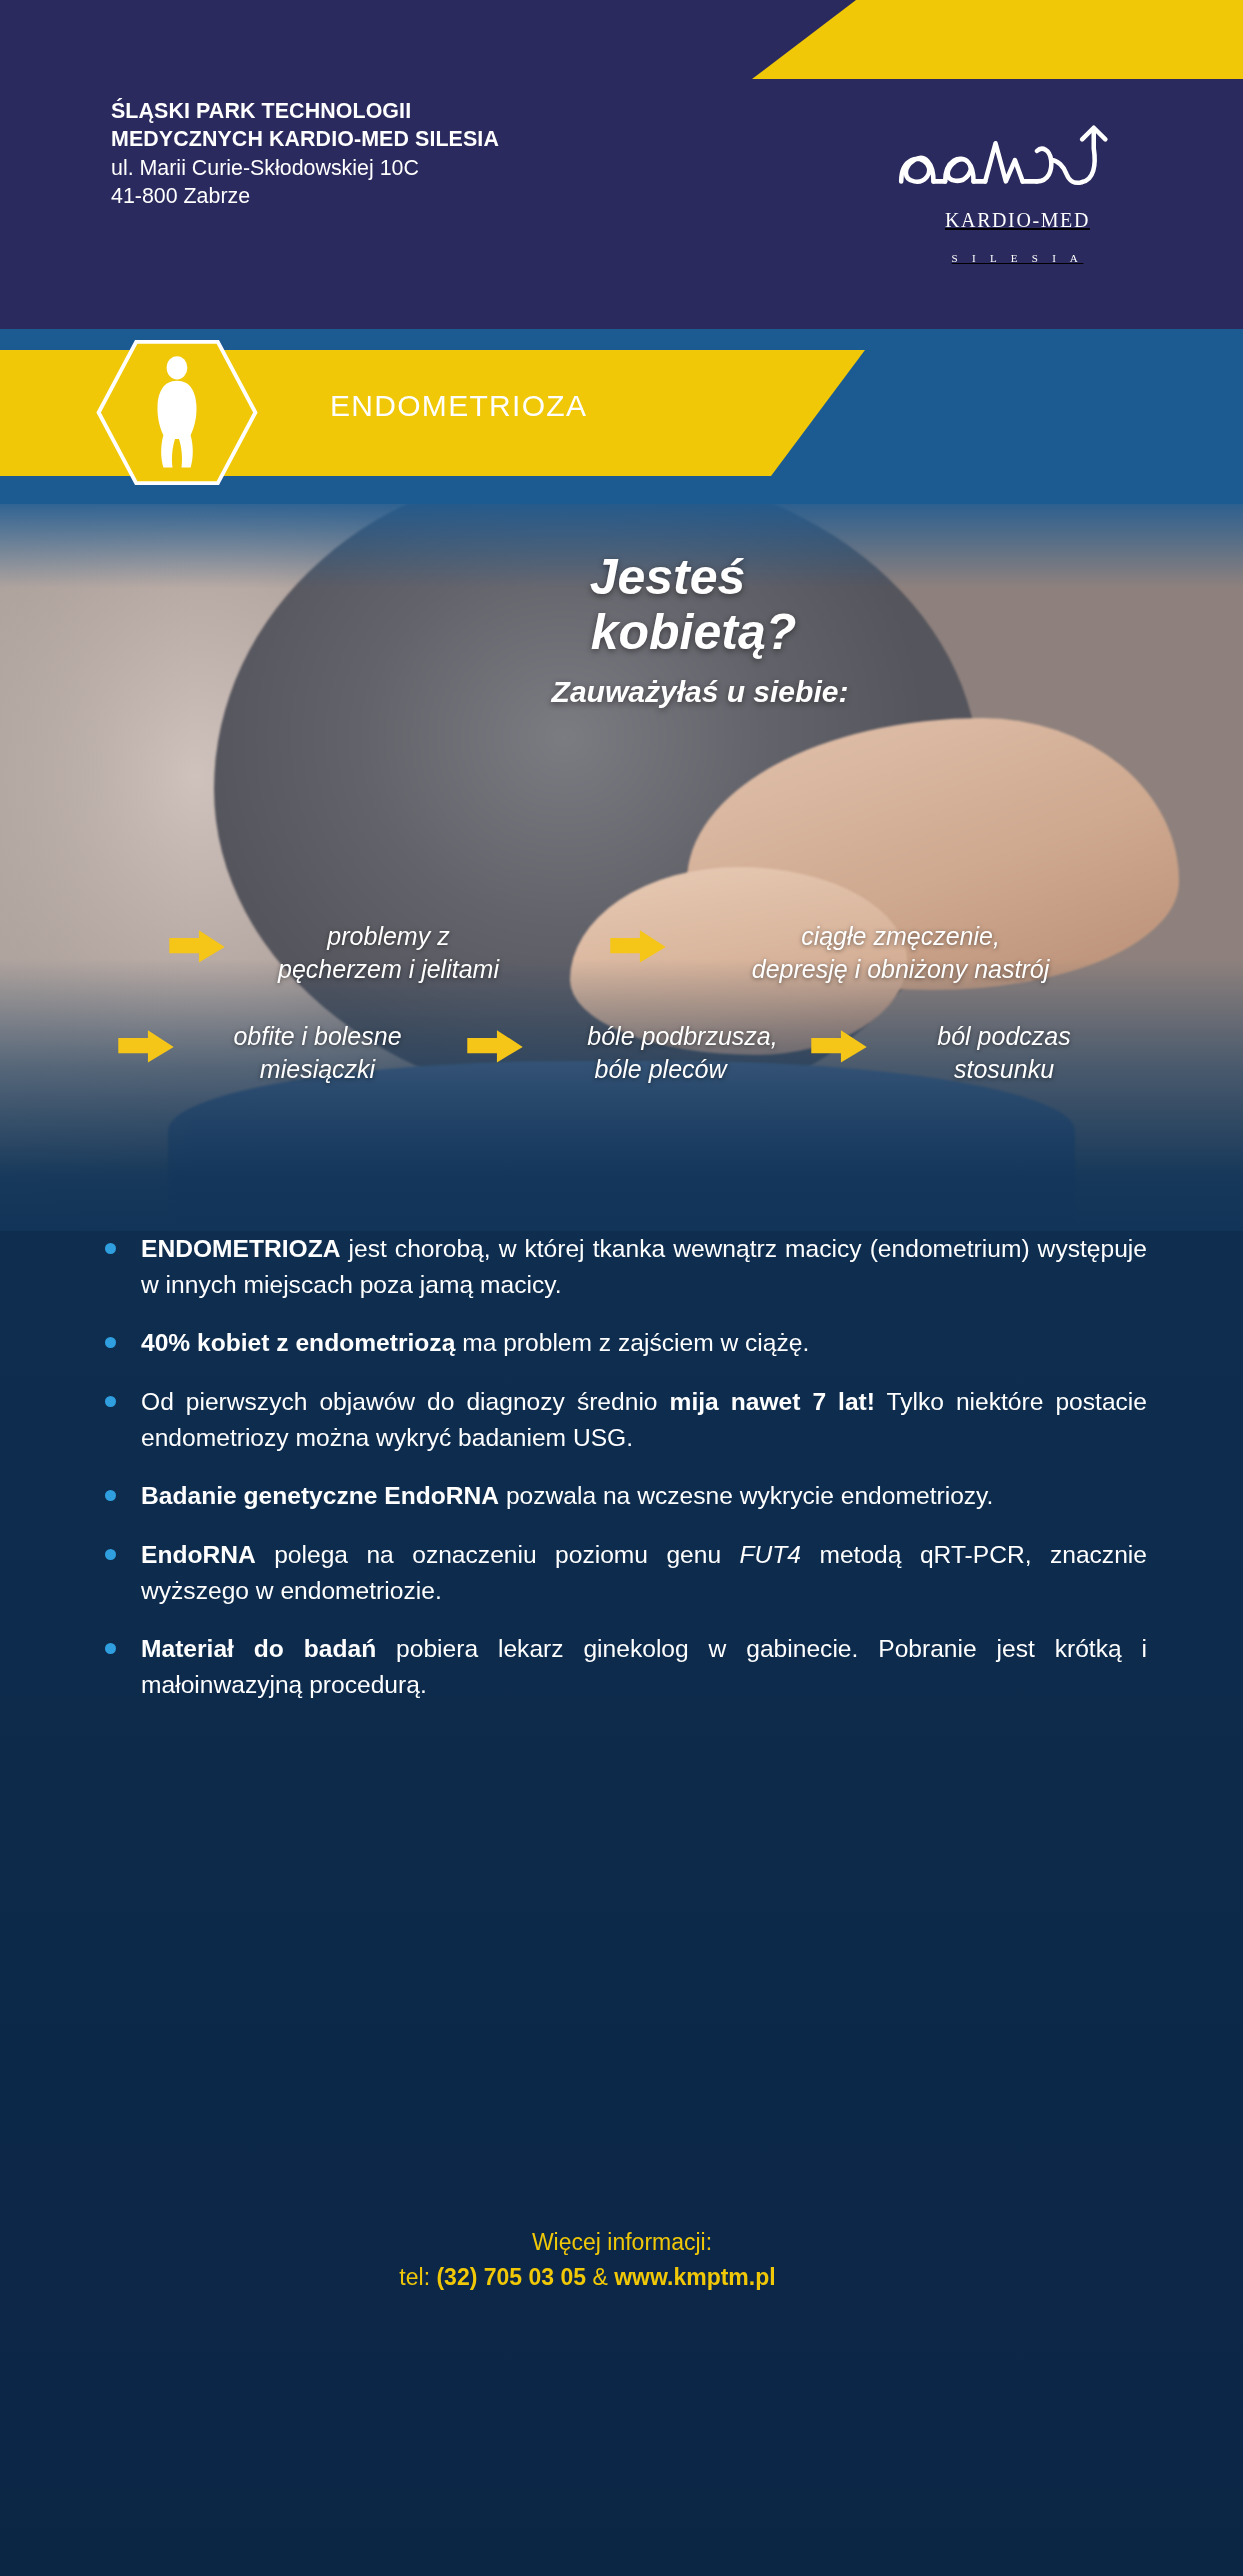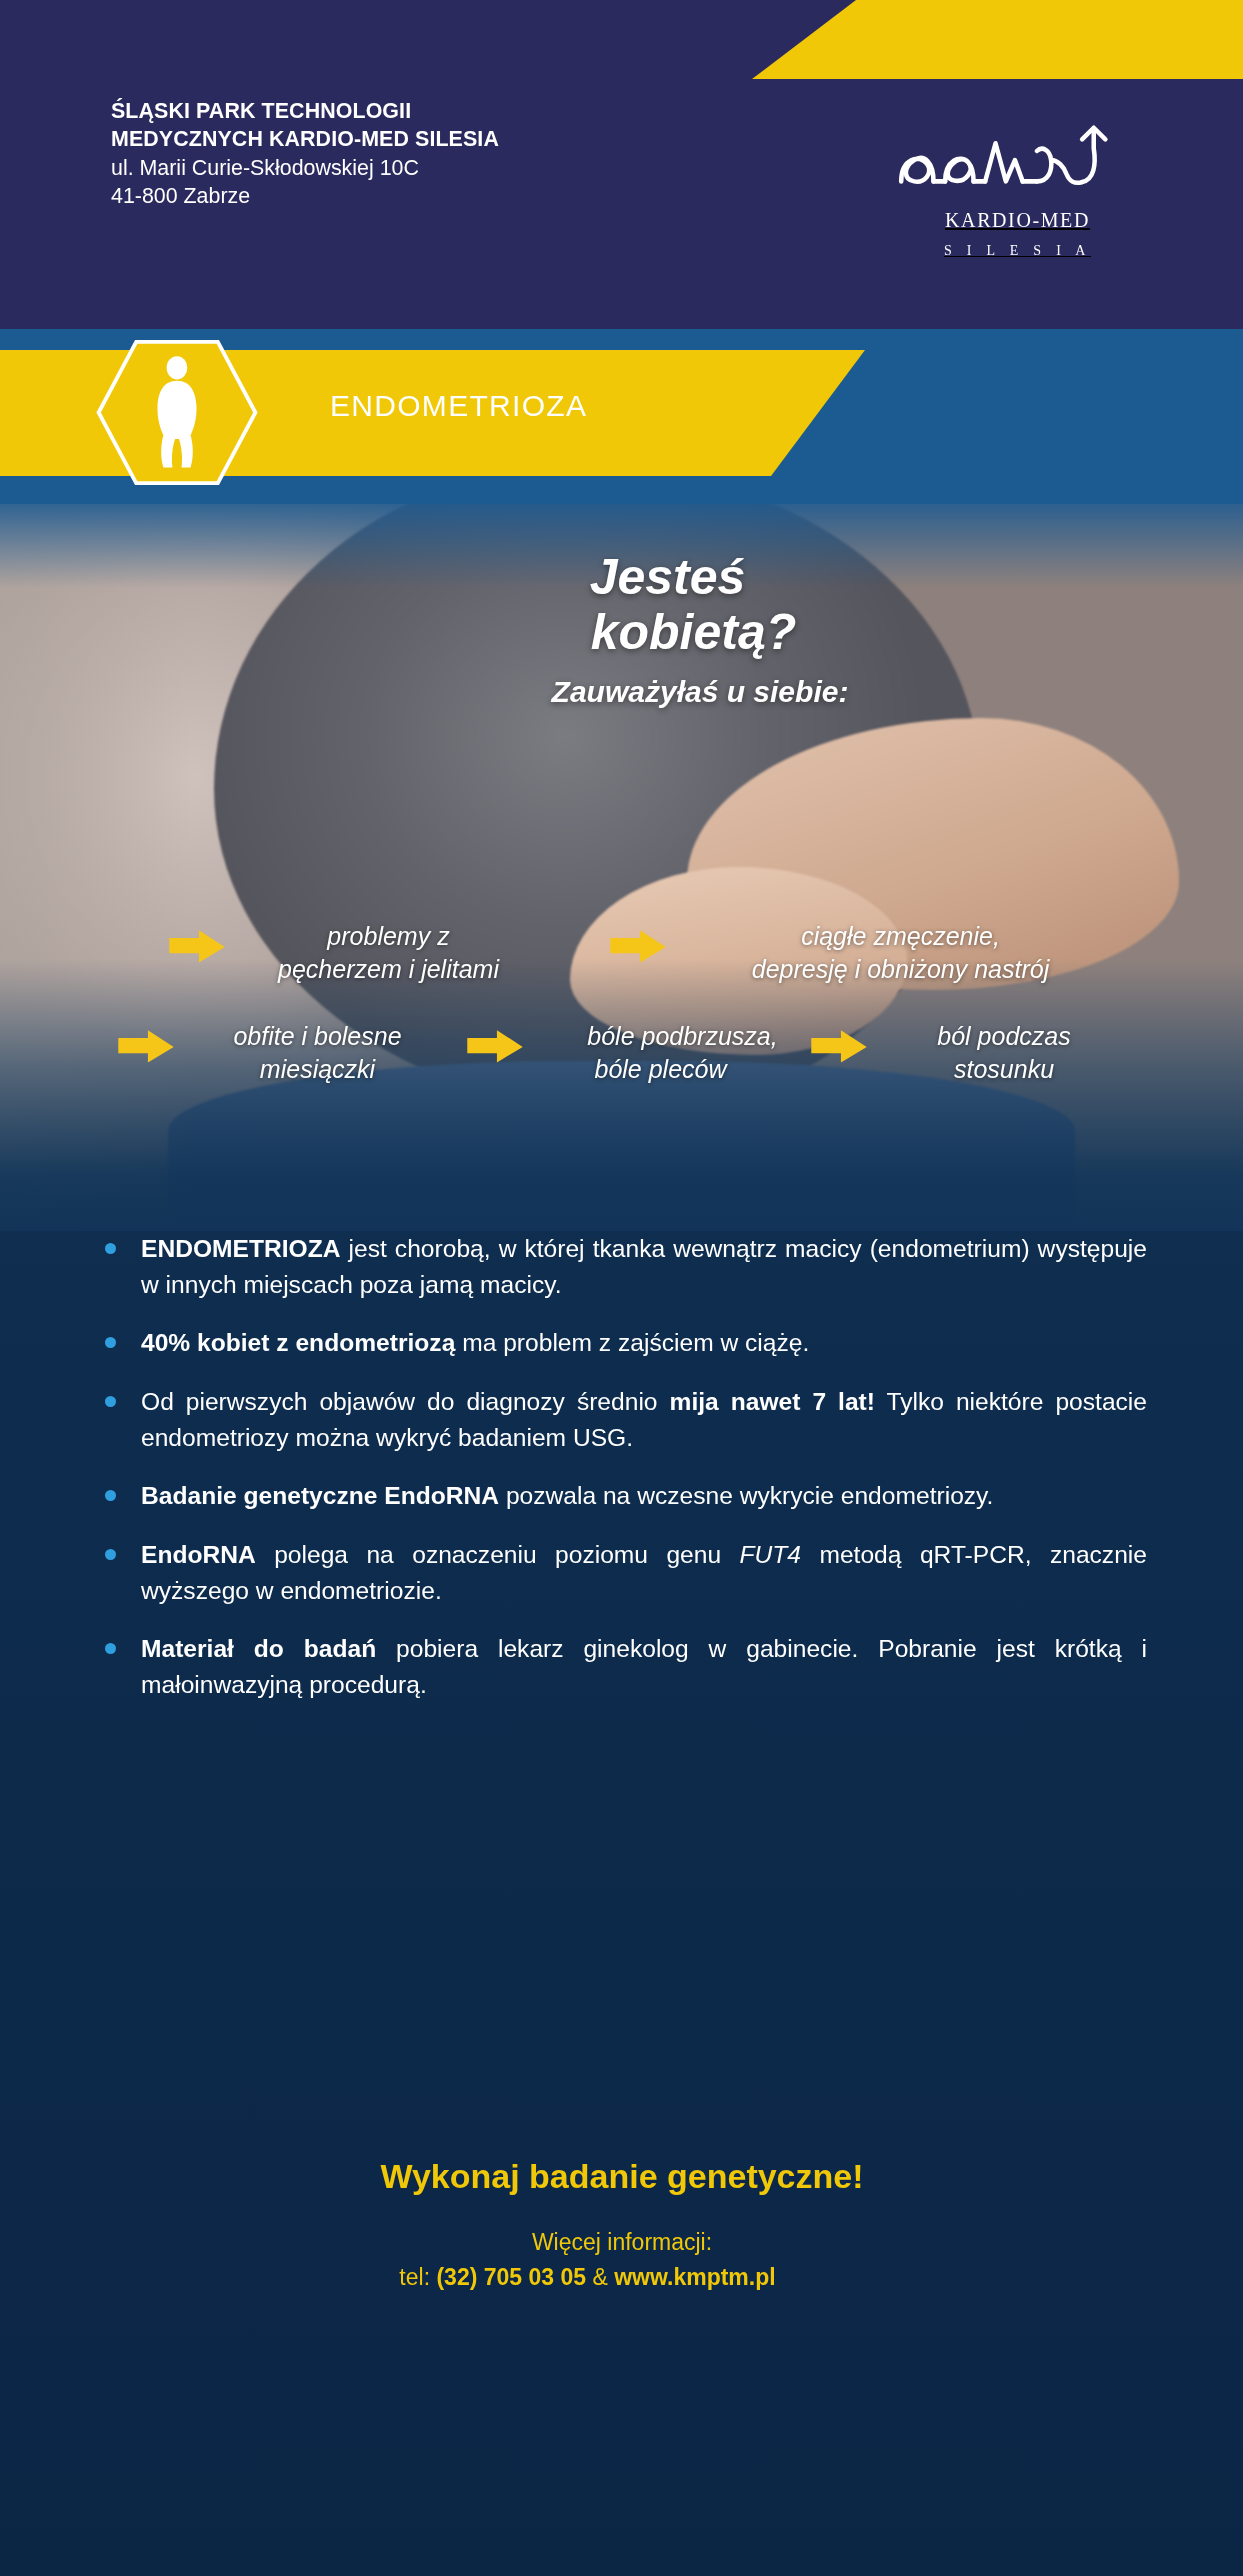--- a/index.html
+++ b/index.html
@@ -66,23 +66,23 @@
   .logo-mark { display:block; margin: 0 auto; }
   .logo-name {
     color: #ffffff;
     font-size: 20px;
     letter-spacing: 1.6px;
     margin-top: 5.2px;
     font-family: "Liberation Serif", serif;
   }
   .logo-sub {
     color: #ffffff;
-    font-size: 14px;
+    font-size: 11px;
     letter-spacing: 5.8px;
-    margin-top: 11px;
+    margin-top: 20px;
     font-family: "Liberation Serif", serif;
   }
 
   
   .band {
     position: absolute;
     top: 329px; left: 0;
     width: 1244px;
     height: 175px;
     background: #1c5a92;
@@ -396,20 +396,19 @@
     <div class="bullet">
       <span class="dot"></span>
       <span><span class="b">EndoRNA</span><span> polega na oznaczeniu poziomu genu  </span><span class="i">FUT4</span><span> metodą qRT-PCR, znacznie wyższego w endometriozie.</span></span>
     </div>
     <div class="bullet">
       <span class="dot"></span>
       <span><span class="b">Materiał do badań</span><span> pobiera lekarz ginekolog w gabinecie. Pobranie jest krótką i małoinwazyjną procedurą.</span></span>
     </div>
   </div>
 
-  <div class="cta">Wykonaj badanie genetyczne!</div>
   <div class="more">Więcej informacji:</div>
   <div class="tel">
     <span>tel: </span><span class="b">(32) 705 03 05</span><span> &amp; </span><span class="b">www.kmptm.pl</span>
   </div>
 
 </div>
 
 
 </body></html>

